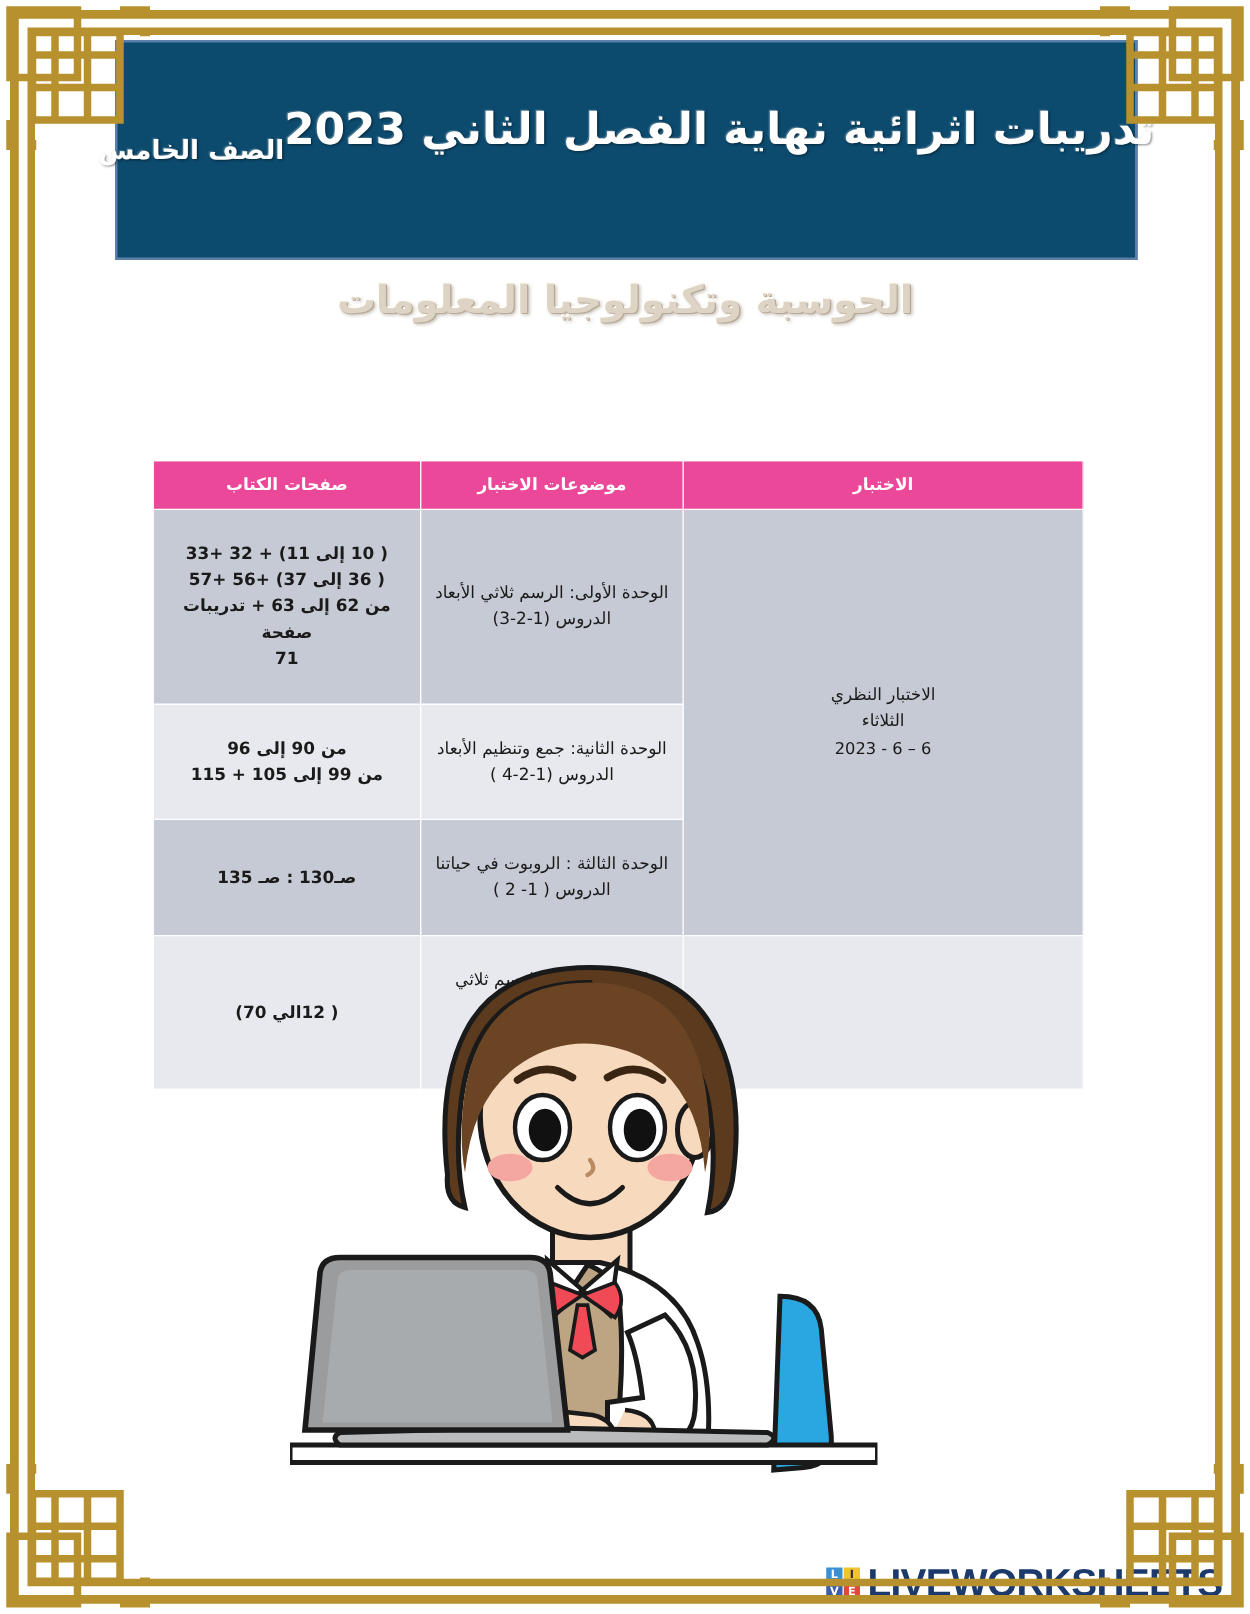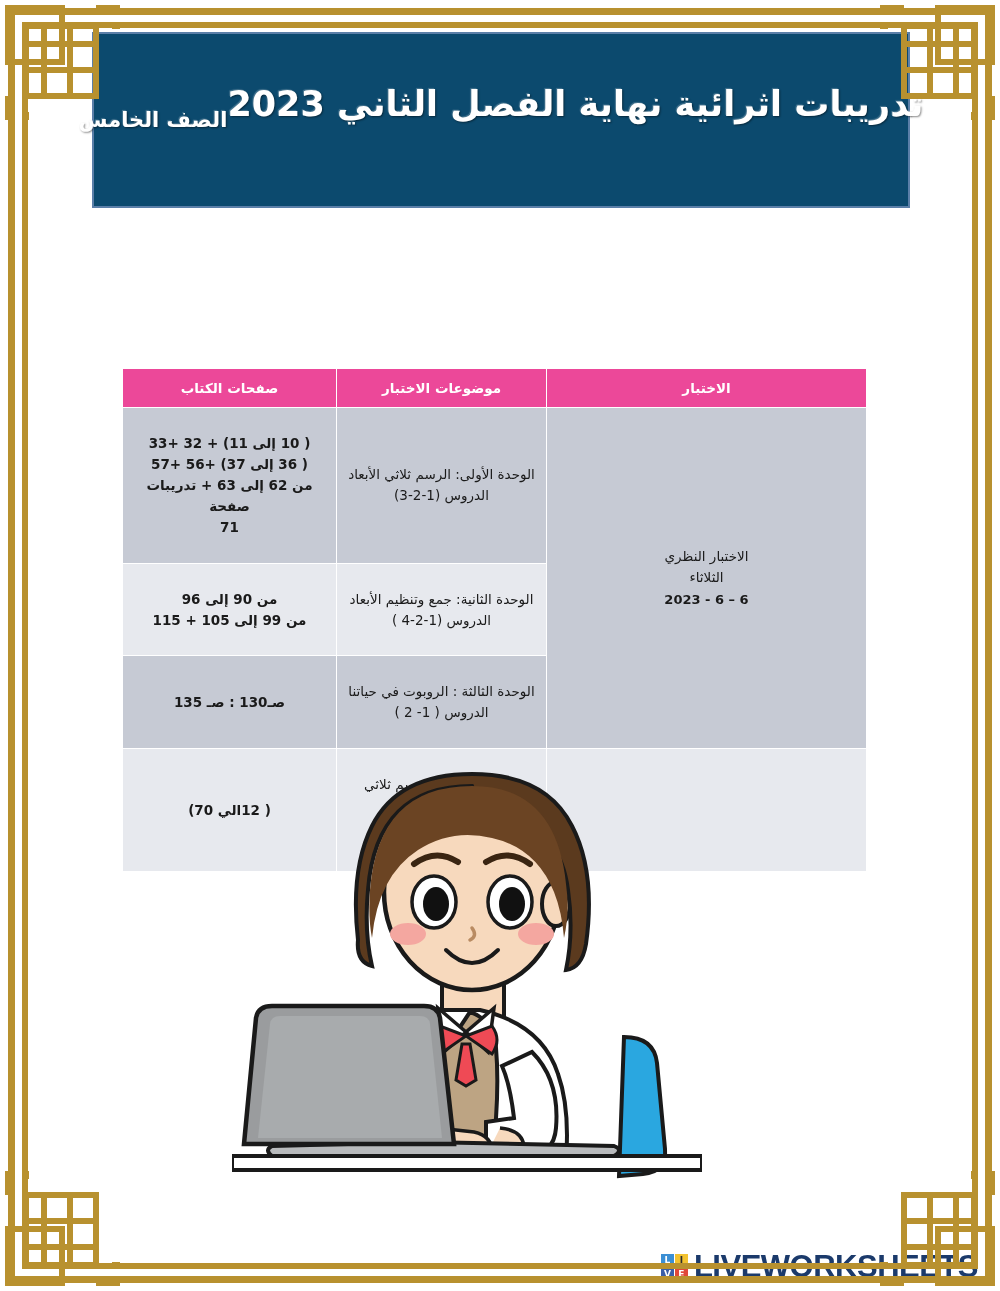--- a/index.html
+++ b/index.html
@@ -86,21 +86,21 @@
   tr.band-light td{background:#e7e9ee;}
   td.exam-merged{background:#c6cad4;font-size:12.5px;line-height:1.5;margin-top:19px;}
   td.pages{font-weight:bold;font-size:14px;line-height:1.6;}
   td.topic{font-size:13px;line-height:1.9;}
   .paint3d{
     display:inline-block;font-weight:bold;font-size:14px;color:#0c4a6e;
     direction:ltr;
     border-bottom:3px dotted #d93b2b;
     padding-bottom:1px;margin-top:4px;
   }
-  .exam-date{direction:ltr;display:inline-block;font-weight:bold;font-size:13px;margin-top:2px;}
+  .exam-date{direction:ltr;display:inline-block;font-weight:normal;font-size:13px;margin-top:2px;}
   .tiny-cut{
     display:block;height:6px;overflow:hidden;
     font-size:11px;color:#9aa0ab;text-align:center;opacity:.55;
   }
 
   
   .illo{position:absolute;left:232px;top:752px;width:470px;height:448px;}
   .illo svg{display:block;width:470px;height:448px;}
 
   
@@ -129,20 +129,21 @@
 </head>
 <body>
 
 <div class="content">
 
   <div class="banner">
     <div class="banner-line l1">تدريبات اثرائية نهاية الفصل الثاني 2023</div>
     <div class="banner-line l2">الصف الخامس</div>
   </div>
 
+  <div class="subtitle">الحوسبة وتكنولوجيا المعلومات</div>
 
   <div class="tbl-wrap">
     <table class="sched">
       <colgroup>
         <col class="c-exam">
           <col class="c-topic">
           <col class="c-pages">
       </colgroup>
       <thead>
         <tr>

